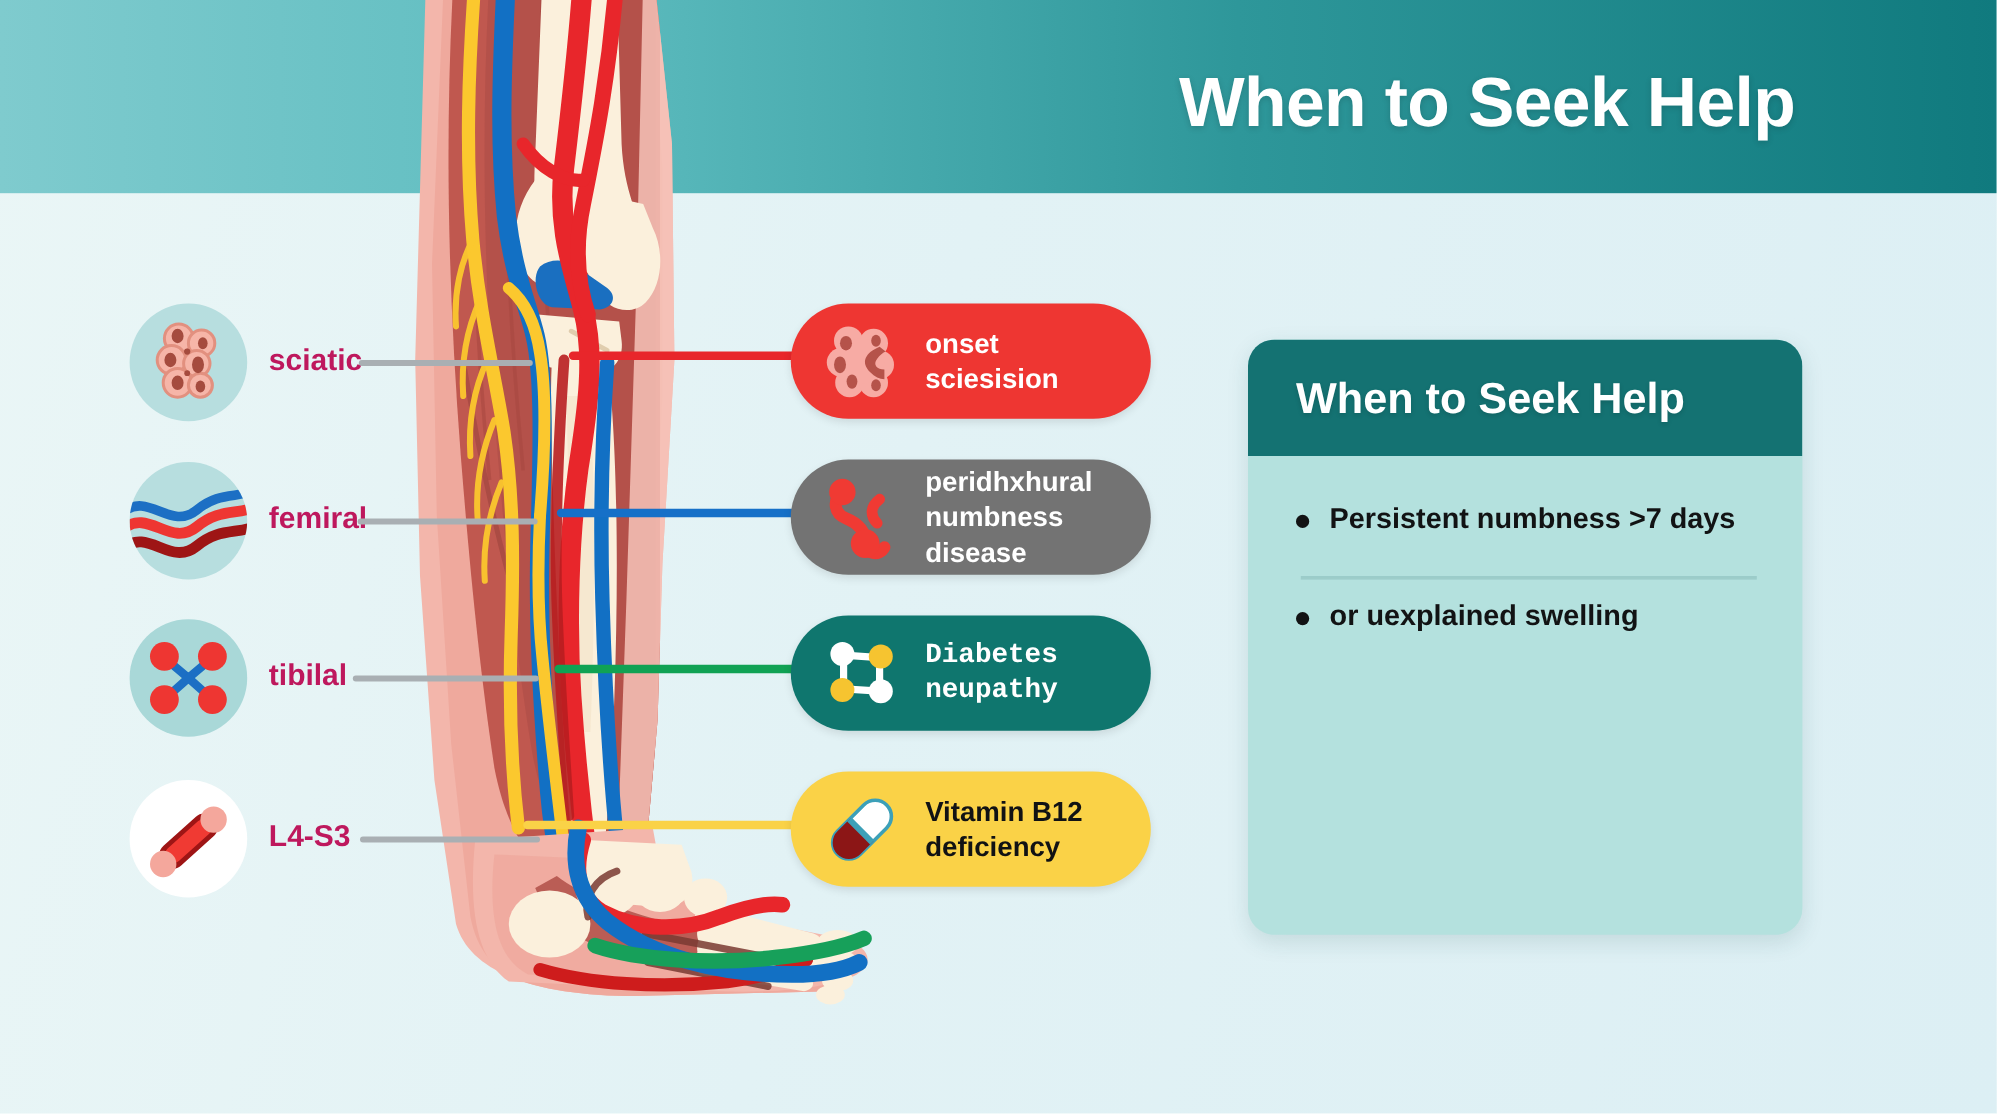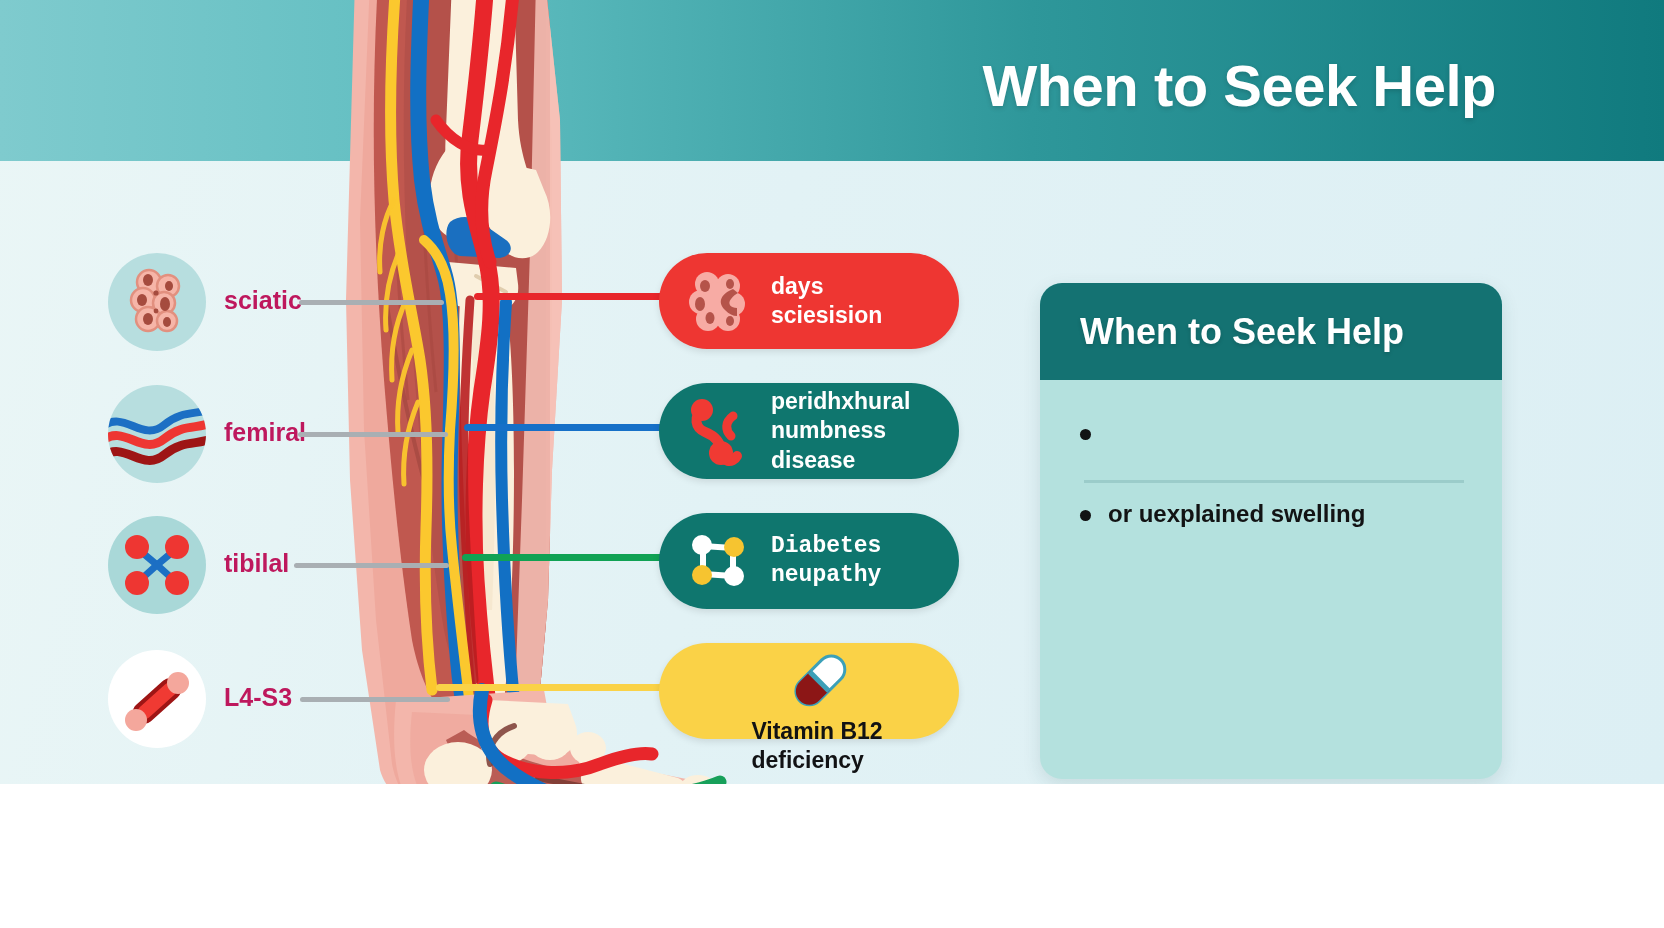--- a/index.html
+++ b/index.html
@@ -6,21 +6,21 @@
     margin: 0;
     padding: 0;
     background: #ffffff;
   }
   body {
     font-family: "Liberation Sans", sans-serif;
   }
   #canvas {
     position: relative;
     width: 1664px;
-    height: 784px;
+    height: 928px;
     overflow: hidden;
     background: #E4F4F6;
   }
   
   .bg-base {
     position: absolute;
     inset: 0;
     background: linear-gradient(105deg, #EAF6F6 0%, #E2F2F5 45%, #DCEFF4 100%);
   }
   .header-bar {
@@ -412,26 +412,26 @@
           <ellipse cx="49" cy="20" rx="4" ry="5"></ellipse>
           <ellipse cx="19" cy="40" rx="5" ry="7"></ellipse>
           <ellipse cx="29" cy="54" rx="4.5" ry="6"></ellipse>
           <ellipse cx="49" cy="57" rx="4" ry="5"></ellipse>
           <path d="M52,25 C40,30 36,38 44,46 C48,50 52,52 56,52 L56,44
                    C50,44 46,40 50,35 C52,32 55,30 57,29 Z"></path>
         </g>
       </svg>
     </div>
     <div class="pill-text">
-      <div>days</div>
+      <div>onset</div>
       <div>sciesision</div>
     </div>
   </div>
 
-  <div class="pill" style="top:383px; background:#0f766e;">
+  <div class="pill" style="top:383px; background:#737373;">
     <div class="pill-icon">
       <svg width="74" height="74" viewBox="0 0 74 74">
         <path d="M22,16 C12,22 14,34 24,38 C34,42 40,48 40,58
                  C40,68 52,70 56,62" stroke="#F03A33" stroke-width="10" fill="none" stroke-linecap="round"></path>
         <circle cx="21" cy="16" r="11" fill="#F03A33"></circle>
         <circle cx="40" cy="59" r="12" fill="#F03A33"></circle>
         <path d="M52,22 C44,28 44,36 50,42" stroke="#F03A33" stroke-width="9" fill="none" stroke-linecap="round"></path>
       </svg>
     </div>
     <div class="pill-text">
@@ -451,21 +451,21 @@
         <circle cx="21" cy="51" r="10" fill="#F6C430"></circle>
         <circle cx="53" cy="52" r="10" fill="#FFFFFF"></circle>
       </svg>
     </div>
     <div class="pill-text">
       <div>Diabetes</div>
       <div>neupathy</div>
     </div>
   </div>
 
-  <div class="pill" style="top:643px; background:#FAD247;flex-direction:column;">
+  <div class="pill" style="top:643px; background:#FAD247;">
     <div class="pill-icon">
       <svg width="74" height="74" viewBox="0 0 74 74">
         <g transform="rotate(-45 37 37)">
           <rect x="8" y="24" width="58" height="27" rx="13.5" fill="#FFFFFF" stroke="#3CA0B8" stroke-width="3"></rect>
           <path d="M8,37.5 A13.5,13.5 0 0 1 21.5,24 L37,24 L37,51 L21.5,51 A13.5,13.5 0 0 1 8,37.5 Z" fill="#8C1616"></path>
           <rect x="33" y="24" width="5" height="27" fill="#3CA0B8"></rect>
         </g>
       </svg>
     </div>
     <div class="pill-text dark">
@@ -475,20 +475,21 @@
   </div>
 
   <div class="panel">
     <div class="panel-header">
       <div class="panel-header-title">When to Seek Help</div>
     </div>
     <div class="panel-body">
 
       <div class="panel-item">
         <div class="panel-bullet"></div>
+        <div class="panel-item-text">Persistent numbness &gt;7 days</div>
       </div>
       <div class="panel-divider"></div>
 
       <div class="panel-divider"></div>
 
       <div class="panel-divider"></div>
 
       <div class="panel-item">
         <div class="panel-bullet"></div>
         <div class="panel-item-text">or uexplained swelling</div>

